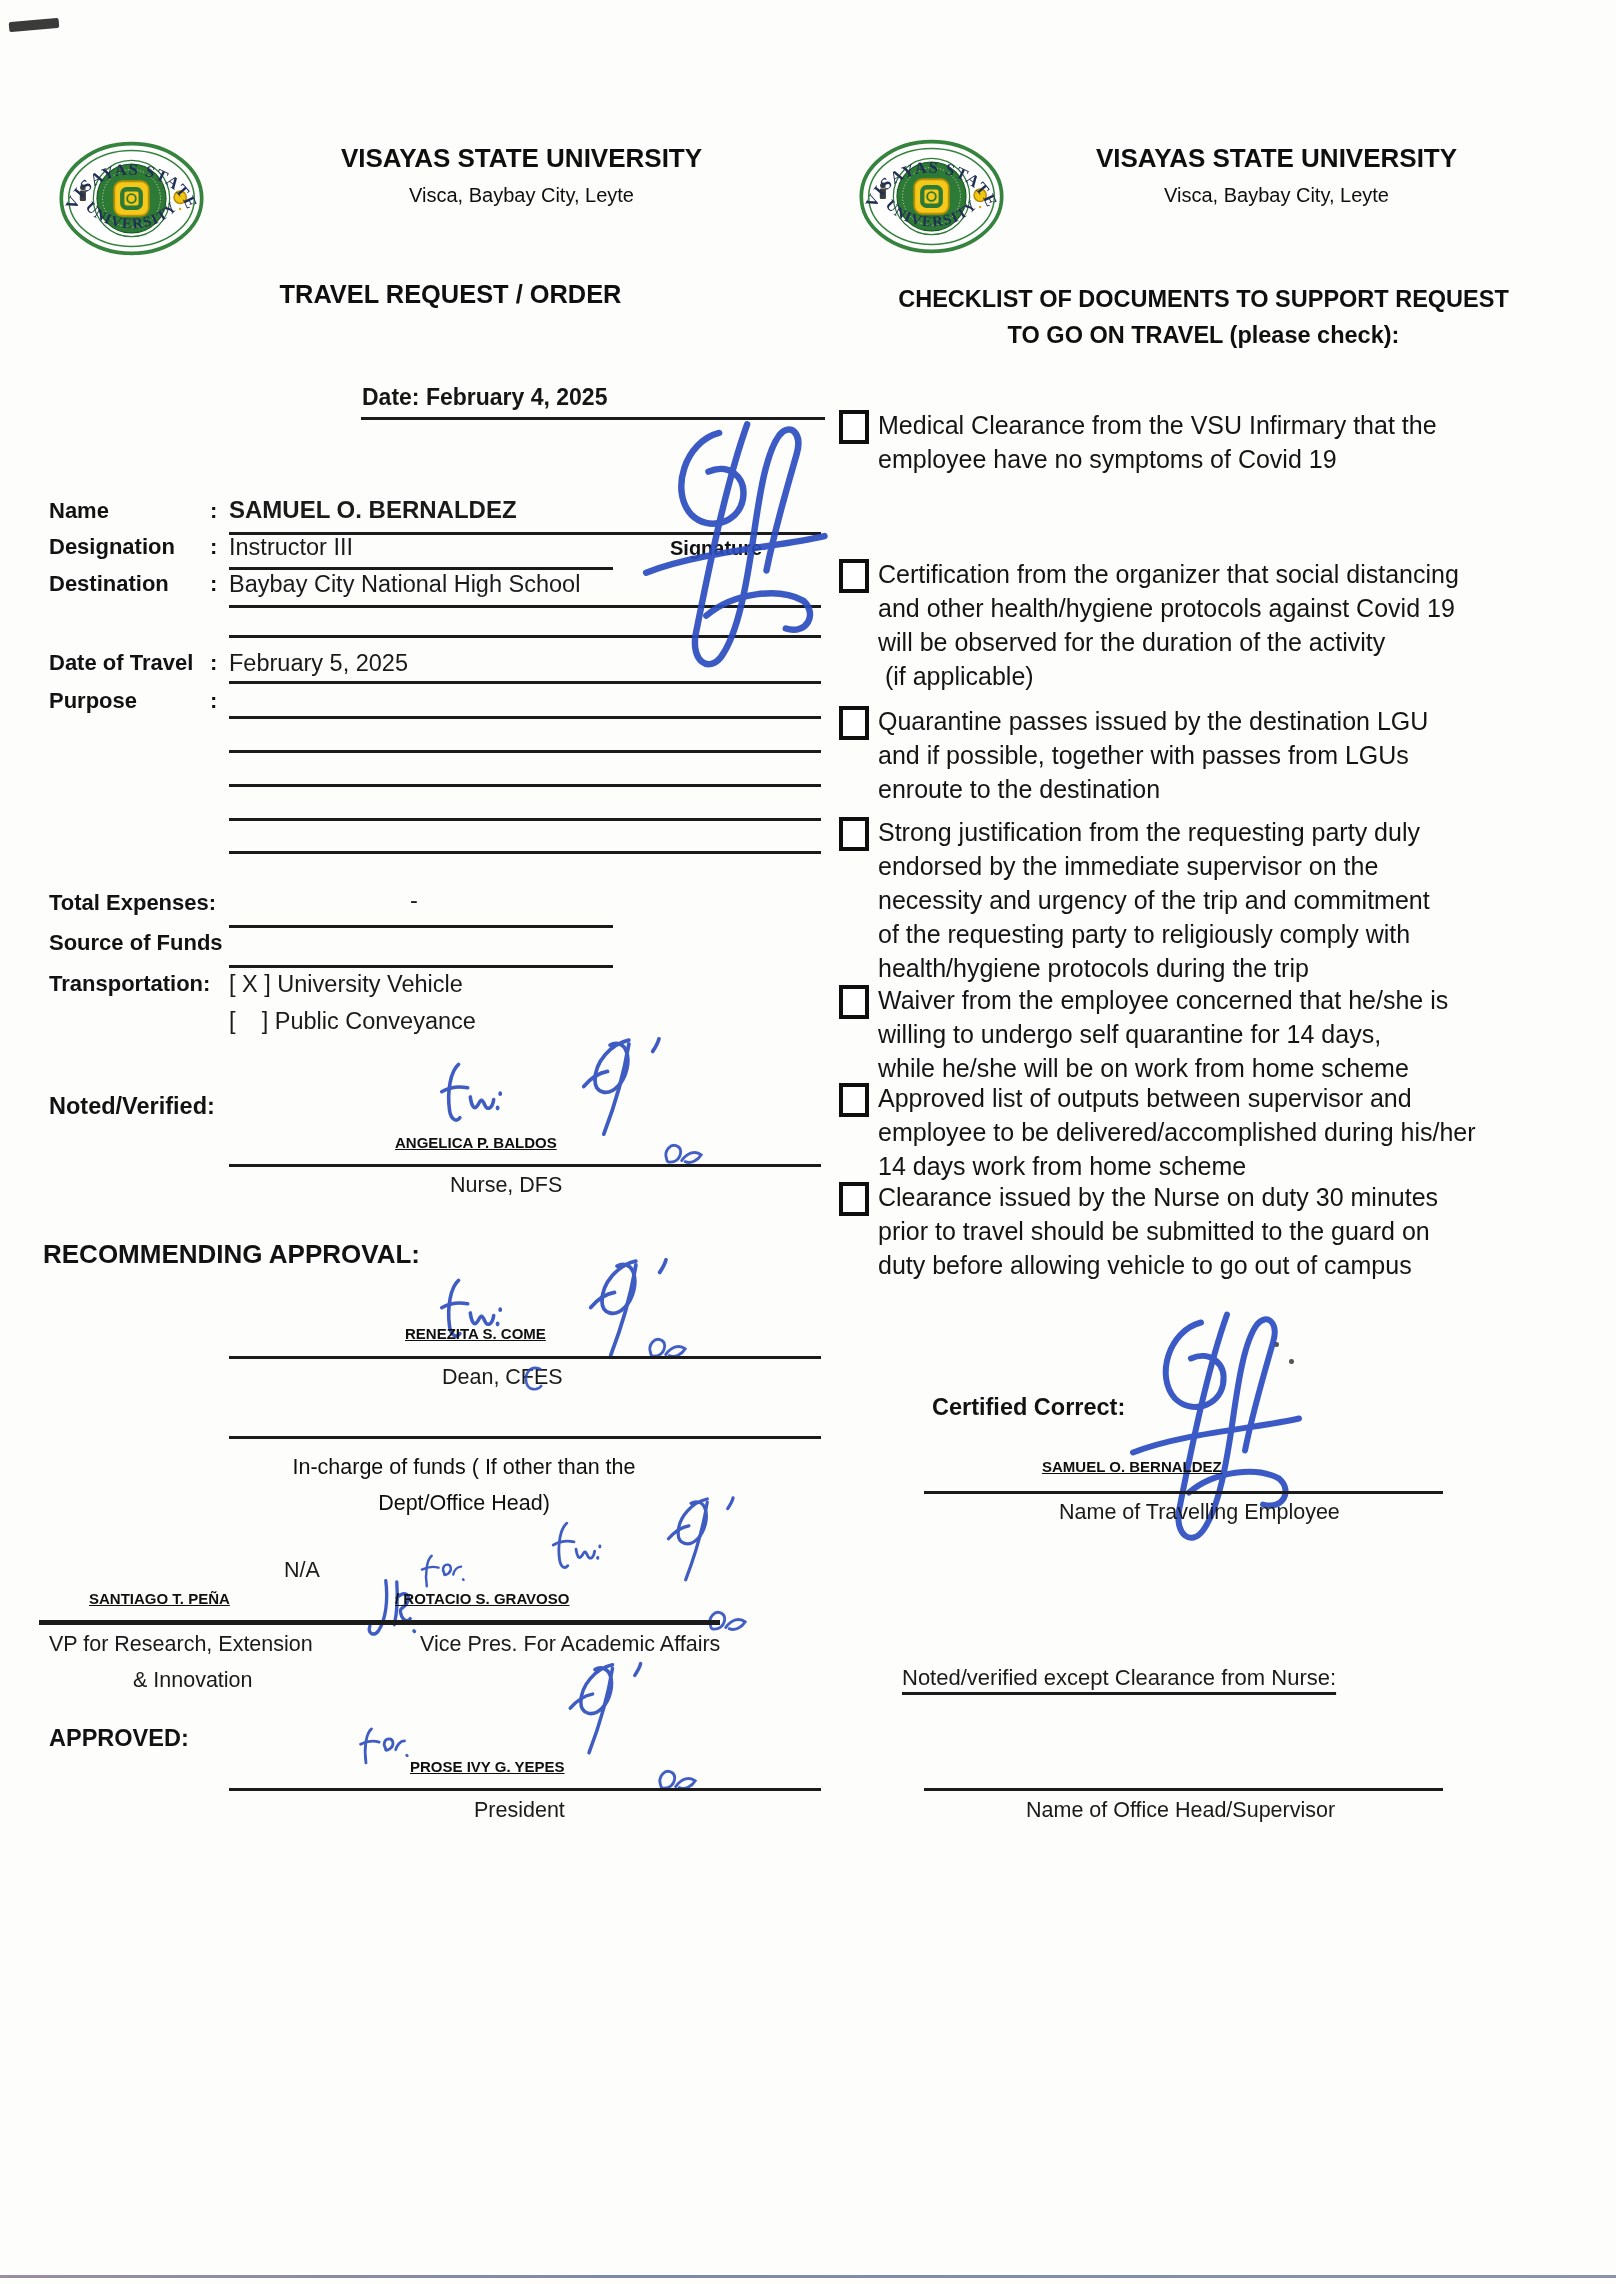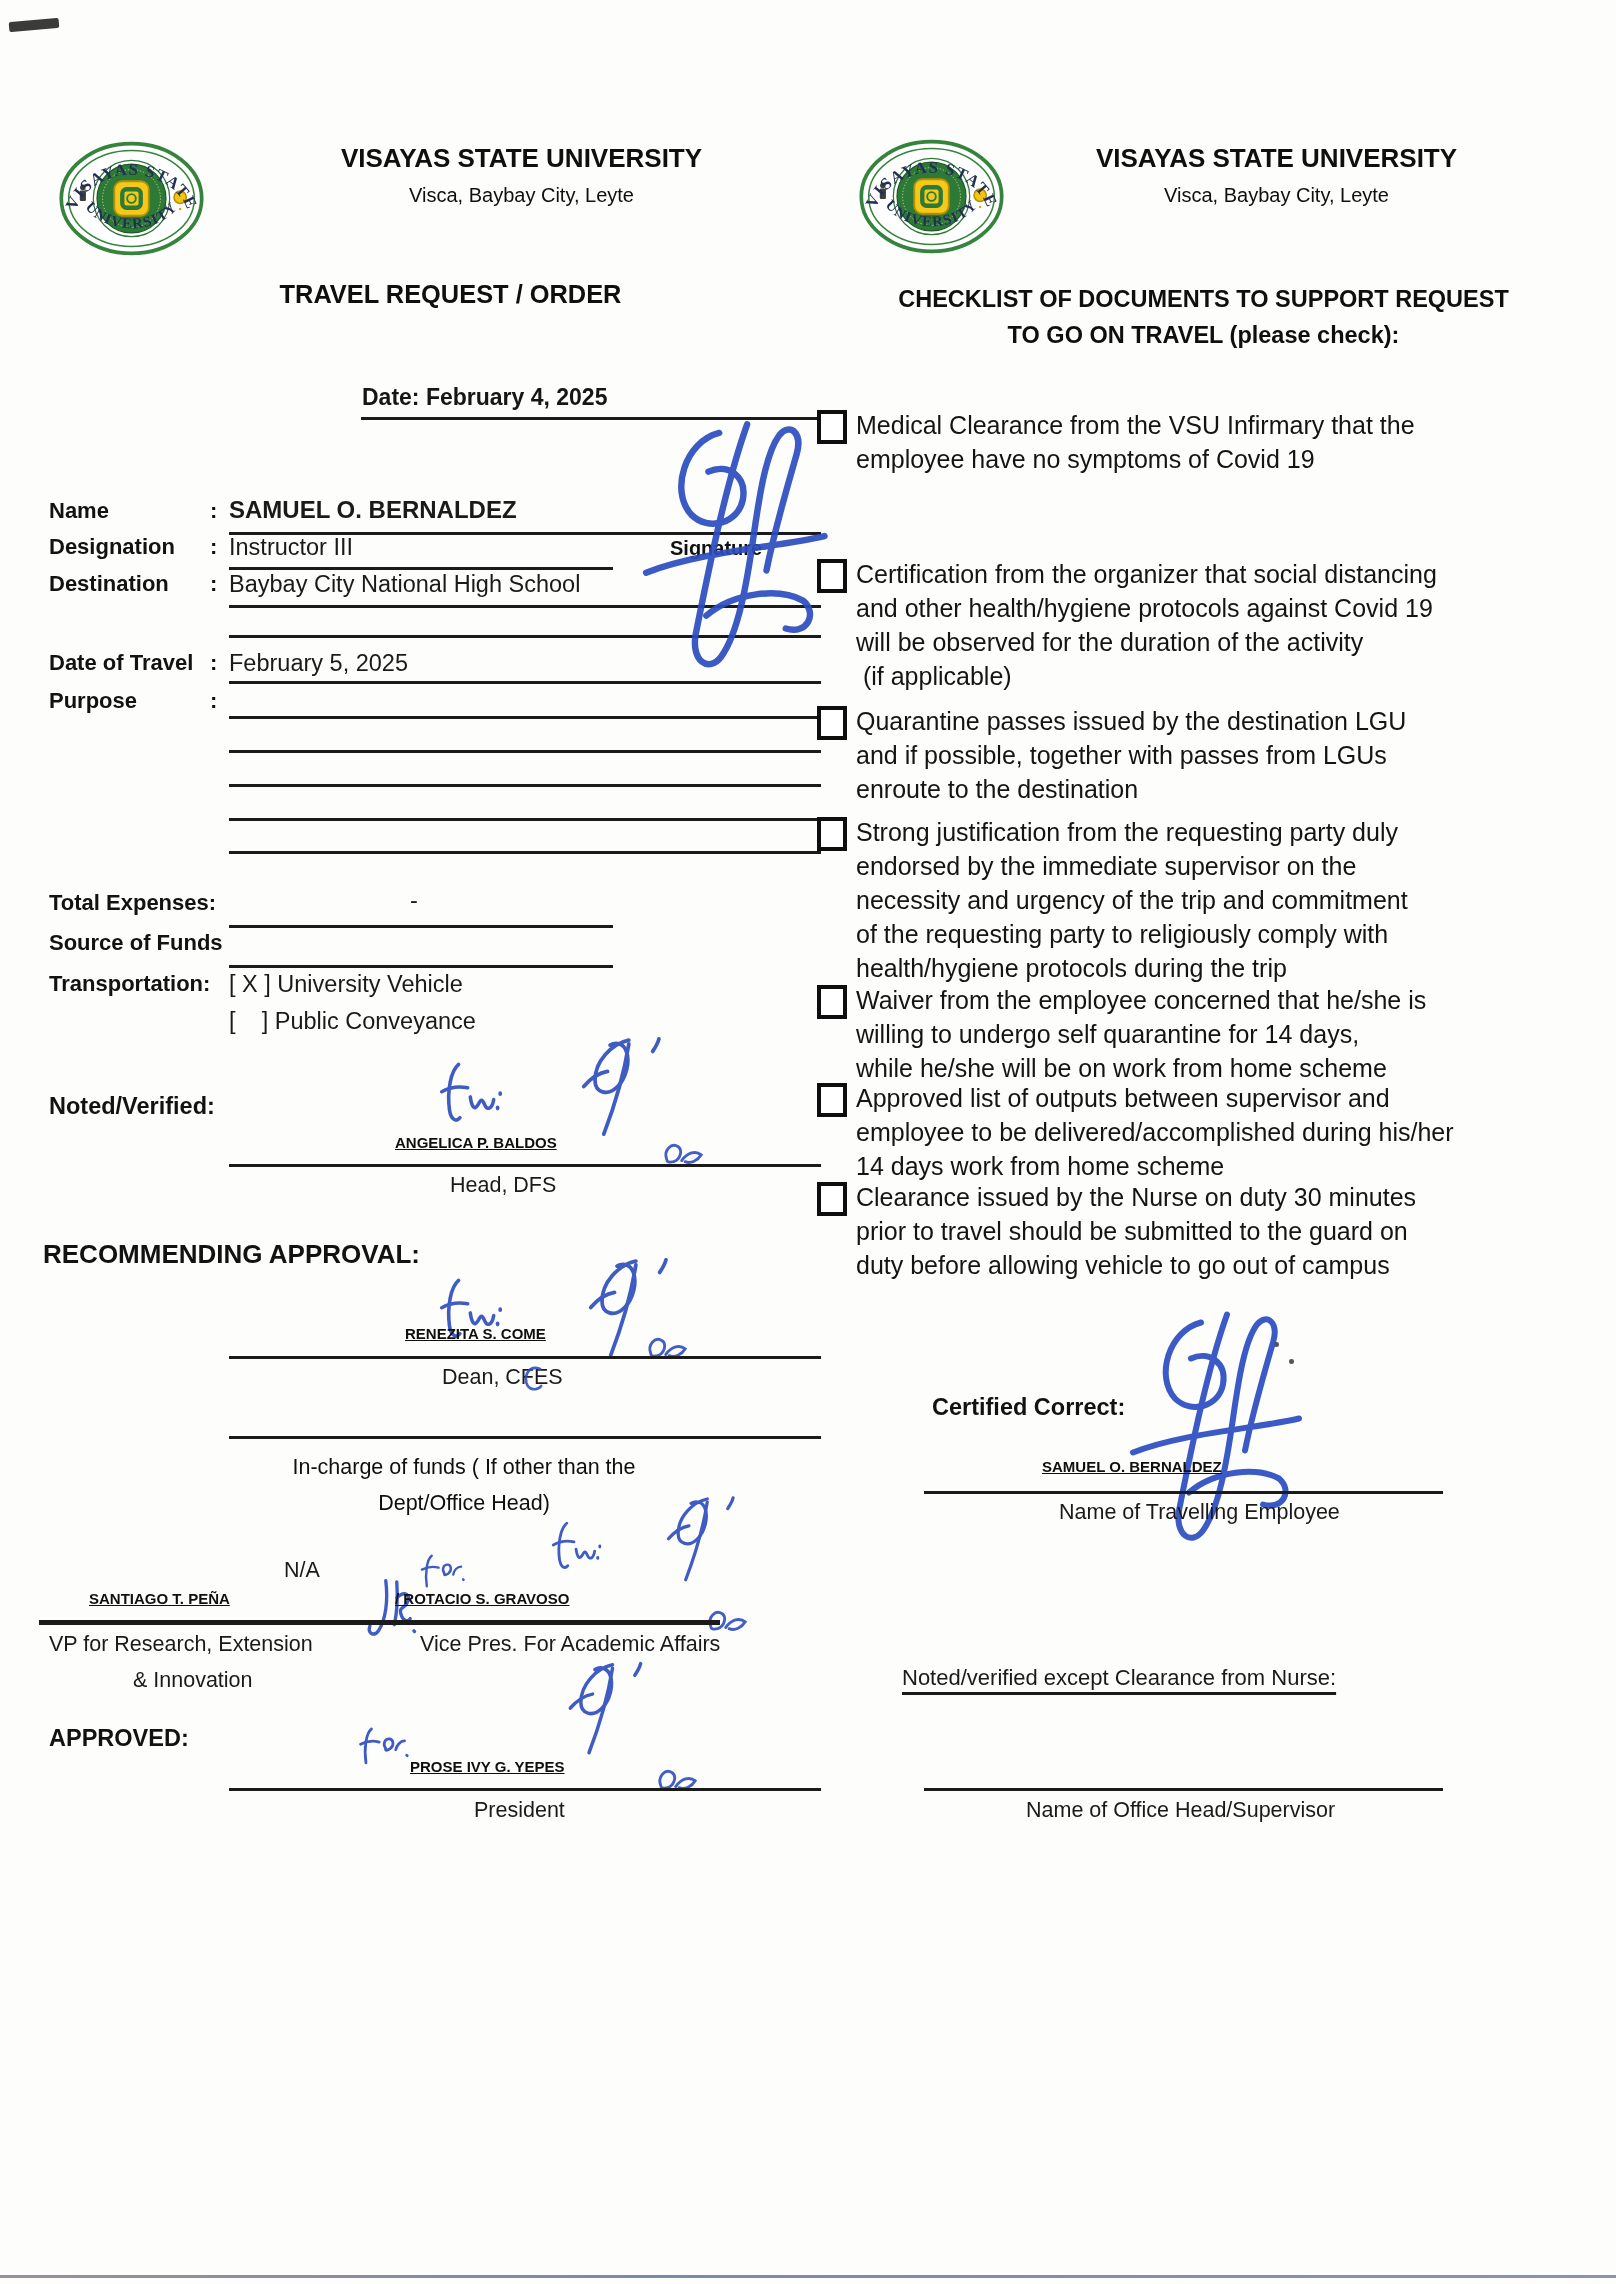--- a/index.html
+++ b/index.html
@@ -6,21 +6,21 @@
   #page{position:relative;width:1616px;height:2284px;background:#fdfdfb;
         font-family:"Liberation Sans", sans-serif;color:#161616;overflow:hidden;}
   .abs{position:absolute;}
   .b{font-weight:bold;}
   .hdr{position:absolute;text-align:center;color:#0f0f0f;}
   .lbl{position:absolute;font-weight:bold;font-size:22px;color:#121212;white-space:pre;}
   .val{position:absolute;font-size:23.5px;color:#1a1a1a;white-space:pre;}
   .cap{position:absolute;font-size:21.5px;color:#1a1a1a;white-space:pre;}
   .nameline{position:absolute;font-weight:bold;font-size:15px;color:#0f0f0f;white-space:pre;text-decoration:underline;}
   .line{position:absolute;height:3.3px;background:#1b1b1b;}
-  .chk{position:absolute;left:817px;width:762px;display:flex;align-items:flex-start;gap:9px;}
+  .chk{position:absolute;left:839px;width:762px;display:flex;align-items:flex-start;gap:9px;}
   .box{flex:0 0 auto;width:22px;height:26px;border:4.6px solid #0e0e0e;background:#fff;margin-top:2px;}
   .txt{font-size:25px;line-height:34px;color:#141414;white-space:pre-line;}
   svg.sig{position:absolute;overflow:visible;}
   .dot{position:absolute;width:4.6px;height:4.6px;border-radius:50%;background:#555;}
 </style>
 </head>
 <body>
 
 <svg width="0" height="0" style="position:absolute">
   <defs>
@@ -175,21 +175,21 @@
       <use href="#fw-mark"></use>
     </svg>
   <svg class="sig" style="left:511px;top:1021px;width:163px;height:121px;" viewBox="0 0 250 185" width="163" height="121">
       <use href="#sig-loop"></use>
     </svg>
   <span class="nameline" style="left:395px;top:1134px;">ANGELICA P. BALDOS</span>
   <svg class="sig" style="left:661px;top:1136px;width:46px;height:33px;" viewBox="0 0 70 50" width="46" height="33">
       <use href="#ap-scribble"></use>
     </svg>
   <div class="line" style="left:229px;top:1164px;width:592px;"></div>
-  <span class="cap" style="left:450px;top:1173px;">Head, DFS</span>
+  <span class="cap" style="left:450px;top:1173px;">Nurse, DFS</span>
 
   <span class="lbl" style="left:43px;top:1239px;font-size:26px;">RECOMMENDING APPROVAL:</span>
   <svg class="sig" style="left:430px;top:1270px;width:78px;height:78px;" viewBox="0 0 120 120" width="78" height="78">
       <use href="#fw-mark"></use>
     </svg>
   <svg class="sig" style="left:518px;top:1242px;width:163px;height:121px;" viewBox="0 0 250 185" width="163" height="121">
       <use href="#sig-loop"></use>
     </svg>
   <span class="nameline" style="left:405px;top:1325px;">RENEZITA S. COME</span>
   <svg class="sig" style="left:645px;top:1330px;width:46px;height:33px;" viewBox="0 0 70 50" width="46" height="33">

